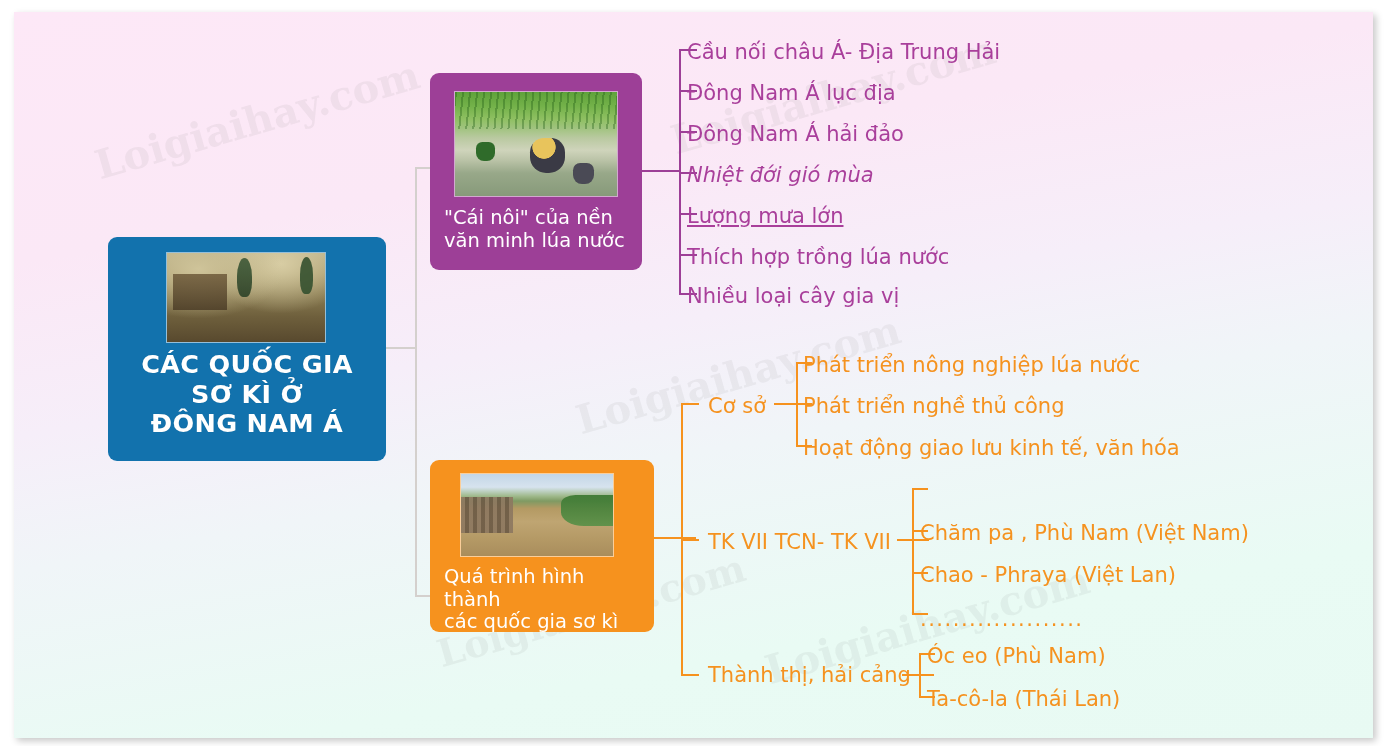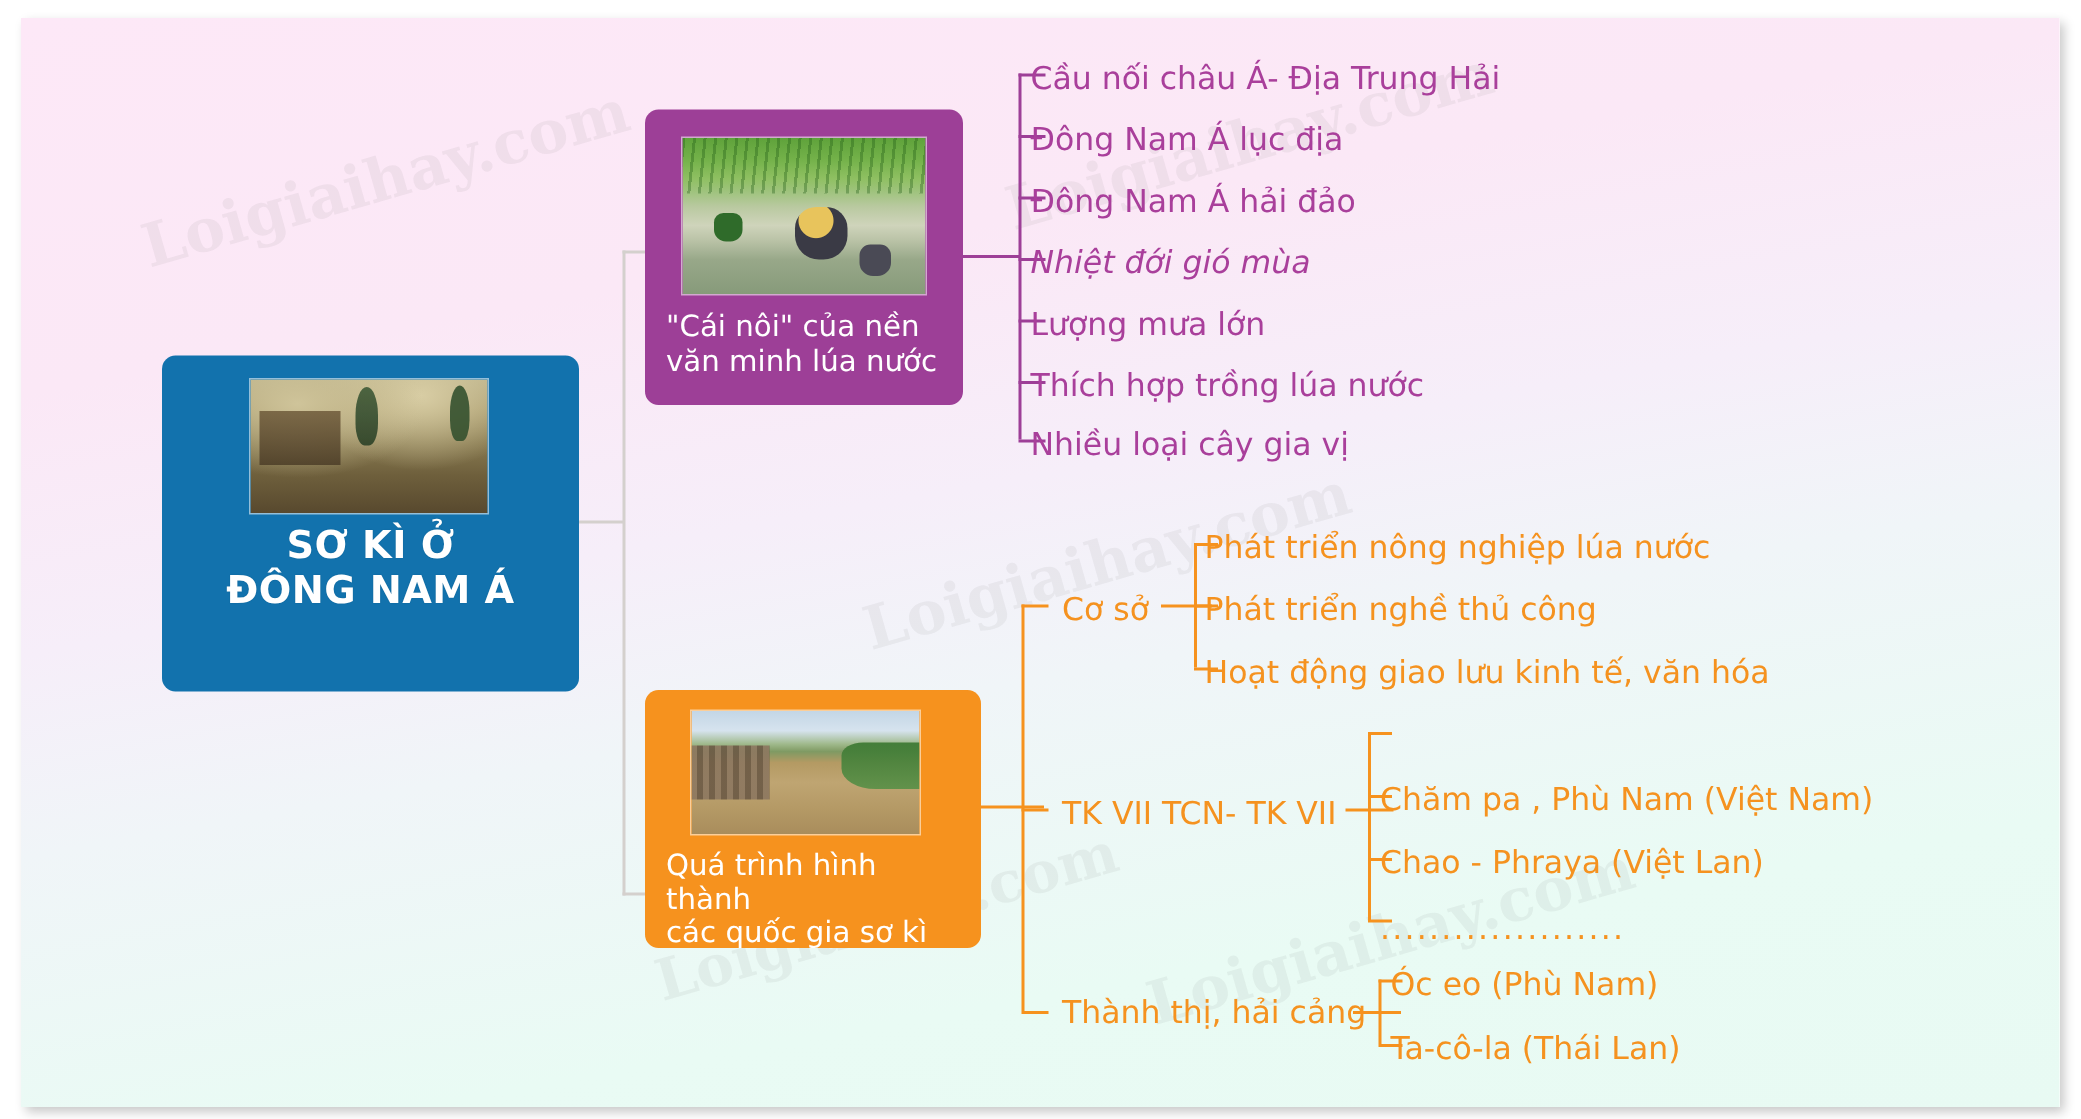--- a/index.html
+++ b/index.html
@@ -213,20 +213,21 @@
 
   <div class="ln h gray" style="left:401px; top:155px; width:22px;"></div>
 
   <div class="ln h gray" style="left:401px; top:583px; width:22px;"></div>
 
   <div class="node" id="node-root">
     <div class="thumb">
       <div class="art-battle"></div>
     </div>
     <div class="caption">
+      <div>CÁC  QUỐC GIA</div>
       <div>SƠ KÌ Ở</div>
       <div>ĐÔNG NAM Á</div>
     </div>
   </div>
 
   <div class="node" id="node-purple">
     <div class="thumb">
       <div class="art-rice"></div>
     </div>
     <div class="caption">
@@ -243,21 +244,21 @@
   <div class="ln h purple" style="left:665px; top:119px; width:18px;"></div>
   <div class="ln h purple" style="left:665px; top:160px; width:18px;"></div>
   <div class="ln h purple" style="left:665px; top:201px; width:18px;"></div>
   <div class="ln h purple" style="left:665px; top:242px; width:18px;"></div>
   <div class="ln h purple" style="left:665px; top:281px; width:18px;"></div>
 
   <div class="lbl lbl-purple" style="left:673px; top:30px;">Cầu nối châu Á- Địa Trung Hải</div>
   <div class="lbl lbl-purple" style="left:673px; top:71px;text-align:right;">Đông Nam Á lục địa</div>
   <div class="lbl lbl-purple" style="left:673px; top:112px;">Đông Nam Á hải đảo</div>
   <div class="lbl lbl-purple" style="left:673px; top:153px;font-style:italic;">Nhiệt đới gió mùa</div>
-  <div class="lbl lbl-purple" style="left:673px; top:194px;">Lượng mưa lớn</div>
+  <div class="lbl lbl-purple" style="left:673px; top:194px;text-decoration:underline;">Lượng mưa lớn</div>
   <div class="lbl lbl-purple" style="left:673px; top:235px;">Thích hợp trồng lúa nước</div>
   <div class="lbl lbl-purple" style="left:673px; top:274px;">Nhiều loại cây gia vị</div>
 
   <div class="node" id="node-orange">
     <div class="thumb">
       <div class="art-river"></div>
     </div>
     <div class="caption">
       <div>Quá trình hình thành</div>
       <div>các quốc gia sơ kì</div>

